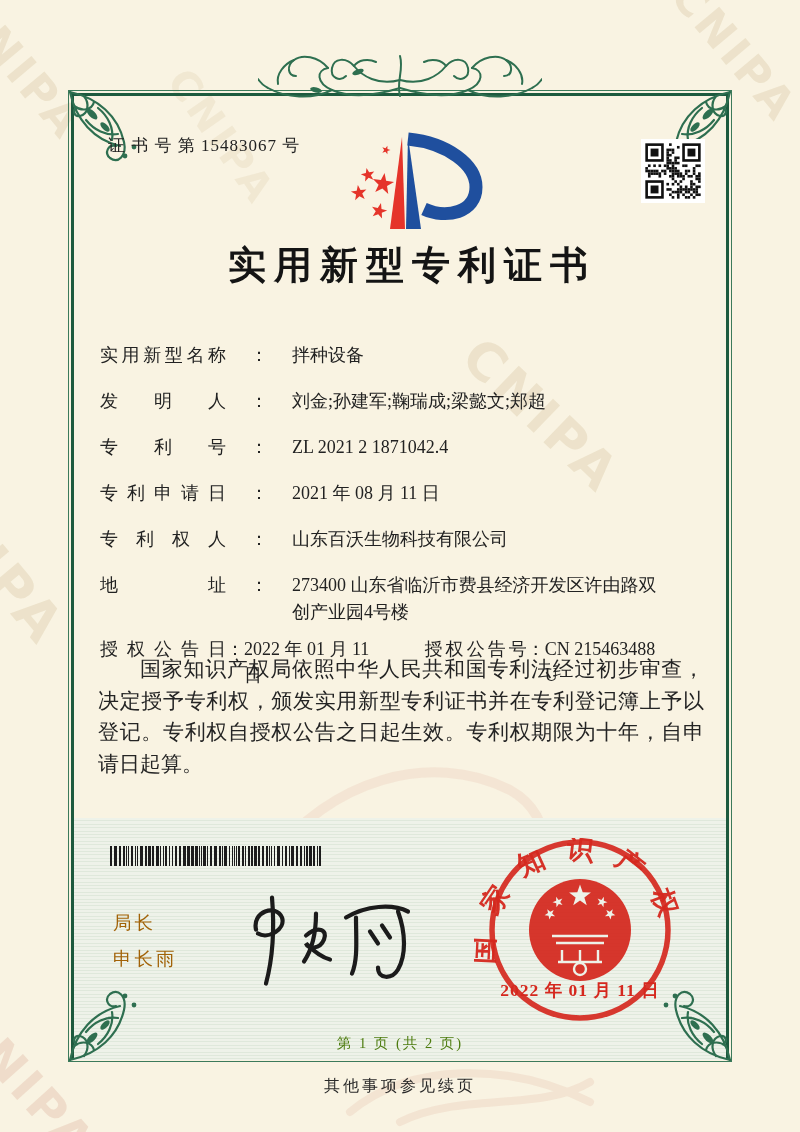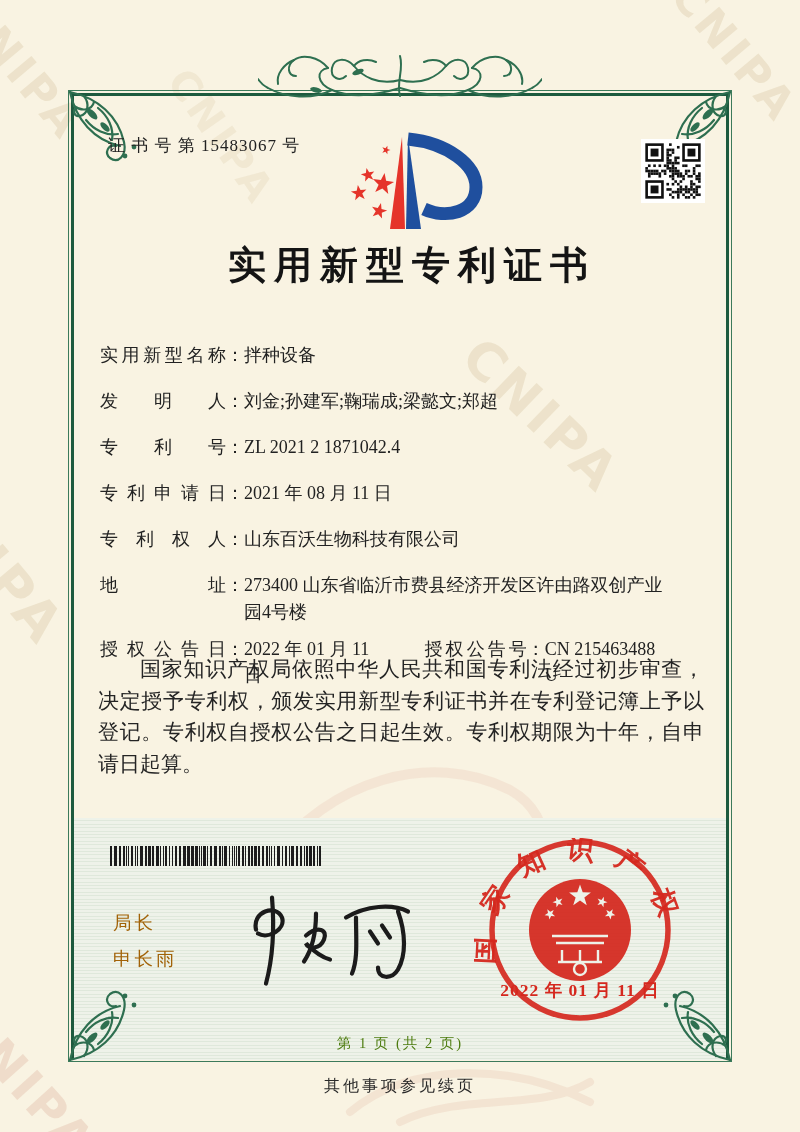--- a/index.html
+++ b/index.html
@@ -41,21 +41,21 @@
   
   .cert-no{position:absolute;left:108px;top:134px;font-size:17px;letter-spacing:1px;color:#222;}
   .logo{position:absolute;left:336px;top:124px;width:160px;height:114px;}
   .qr{position:absolute;left:641px;top:139px;width:64px;height:64px;background:#fff;padding:3px;box-sizing:border-box;}
   .title{
     position:absolute;left:0;top:240px;width:100%;text-align:center;
     font-size:38px;font-weight:bold;letter-spacing:8px;color:#141414;padding-left:12px;
   }
   
   .fields{position:absolute;left:100px;top:342px;width:566px;font-size:18px;color:#222;}
-  .frow{margin-bottom:19px;line-height:26px;display:flex;align-items:flex-start;}
+  .frow{margin-bottom:19px;line-height:26px;display:flex;align-items:flex-start;gap:24px;}
   .lbl{
     display:inline-block;width:126px;flex:0 0 126px;
     text-align:justify;text-align-last:justify;-moz-text-align-last:justify;
   }
   .colon{flex:0 0 auto;}
   .val{flex:1 1 auto;line-height:27px;}
   .grant-row{display:flex;margin-top:3px;line-height:26px;}
   .grant-right{margin-left:40px;display:flex;}
   .lbl5{display:inline-block;width:108px;text-align:justify;text-align-last:justify;}
   

